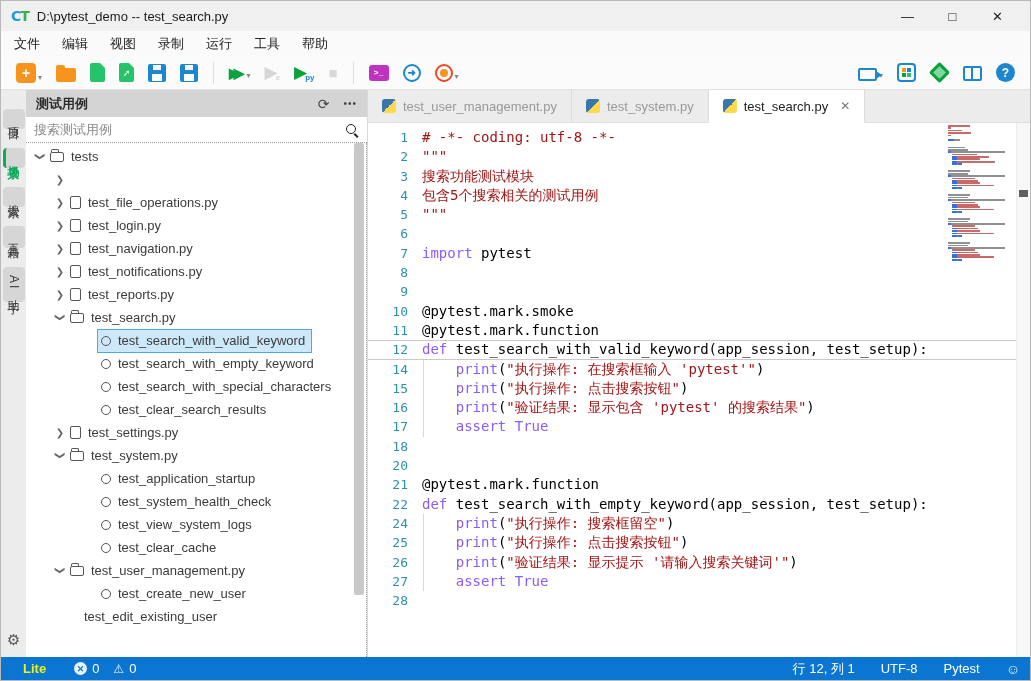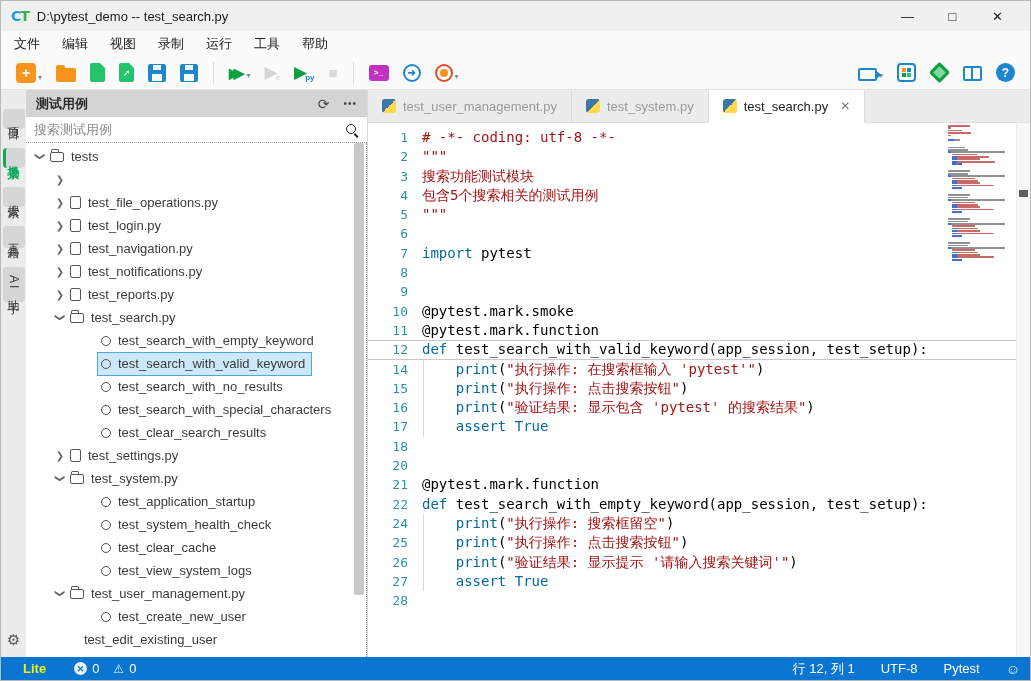--- a/index.html
+++ b/index.html
@@ -97,21 +97,21 @@
   .etab.active{background:#fff;color:#222;border-bottom:1px solid #fff;margin-bottom:-1px;}
   .pyico{width:14px;height:14px;border-radius:3px;background:linear-gradient(135deg,#3a76ab 50%,#ffd94a 50%);margin-right:7px;flex:0 0 auto;}
   .closex{margin-left:12px;color:#777;font-size:12px;cursor:pointer;}
   .codearea{flex:1;position:relative;background:#fff;overflow:hidden;}
   .code{position:absolute;inset:0 14px 0 0;padding-top:5px;font-family:"DejaVu Sans Mono","Liberation Mono",monospace;font-size:14px;}
   .cl{height:19.3px;line-height:19.3px;display:flex;white-space:pre;}
   .cl.cur{border-top:1px solid #c9c9c9;border-bottom:1px solid #c9c9c9;height:19.3px;line-height:17.3px;}
   .ln{width:40px;text-align:right;color:#2b91af;flex:0 0 auto;margin-right:14px;font-size:13px;}
   .lc{position:relative;}
   .lc.guided::before{content:'';position:absolute;left:1px;top:0;bottom:0;border-left:1px solid #d8d8d8;}
-  .t-k{color:#0369a1;} .t-c{color:#a31515;} .t-d{color:#000;}
+  .t-k{color:#8b5cf6;} .t-c{color:#a31515;} .t-d{color:#000;}
   .mini{position:absolute;top:2px;right:16px;width:66px;background:#fff;}
   .mm-line{height:2.4px;white-space:nowrap;overflow:hidden;}
   .mm-line span{display:inline-block;height:1.7px;vertical-align:top;}
   .mm-k{background:#3b6fd4;} .mm-c{background:#c96a6a;} .mm-d{background:#909090;}
   .mm-hl{position:absolute;left:-2px;right:-2px;height:3.4px;background:#a8d4f2;z-index:-1;}
   .vscroll{position:absolute;right:0;top:0;bottom:0;width:14px;background:#f7f7f7;border-left:1px solid #ececec;}
   .vmark{position:absolute;left:2px;right:2px;top:67px;height:7px;background:#5f5f5f;}
 
   
   .statusbar{height:23px;background:#0b76d1;color:#fff;display:flex;align-items:center;padding:0 10px 0 22px;flex:0 0 auto;font-size:13px;}
@@ -289,37 +289,30 @@
             </div>
             <div class="trow" style="padding-left: 26px;">
               <span class="chev open">❯</span>
               <span class="tlabelwrap">
                 <span class="i-folder-open"></span>
                 <span class="tlabel">test_search.py</span>
               </span>
             </div>
             <div class="trow" style="padding-left: 56px;">
               <span class="chev none">❯</span>
+              <span class="tlabelwrap sel">
+                <span class="i-case"></span>
+                <span class="tlabel">test_search_with_valid_keyword</span>
+              </span>
+            </div>
+            <div class="trow" style="padding-left: 56px;">
+              <span class="chev none">❯</span>
               <span class="tlabelwrap">
                 <span class="i-case"></span>
                 <span class="tlabel">test_search_with_empty_keyword</span>
-              </span>
-            </div>
-            <div class="trow" style="padding-left: 56px;">
-              <span class="chev none">❯</span>
-              <span class="tlabelwrap sel">
-                <span class="i-case"></span>
-                <span class="tlabel">test_search_with_valid_keyword</span>
-              </span>
-            </div>
-            <div class="trow" style="padding-left: 56px;">
-              <span class="chev none">❯</span>
-              <span class="tlabelwrap">
-                <span class="i-case"></span>
-                <span class="tlabel">test_search_with_no_results</span>
               </span>
             </div>
             <div class="trow" style="padding-left: 56px;">
               <span class="chev none">❯</span>
               <span class="tlabelwrap">
                 <span class="i-case"></span>
                 <span class="tlabel">test_search_with_special_characters</span>
               </span>
             </div>
             <div class="trow" style="padding-left: 56px;">
@@ -354,28 +347,28 @@
               <span class="chev none">❯</span>
               <span class="tlabelwrap">
                 <span class="i-case"></span>
                 <span class="tlabel">test_system_health_check</span>
               </span>
             </div>
             <div class="trow" style="padding-left: 56px;">
               <span class="chev none">❯</span>
               <span class="tlabelwrap">
                 <span class="i-case"></span>
+                <span class="tlabel">test_view_system_logs</span>
+              </span>
+            </div>
+            <div class="trow" style="padding-left: 56px;">
+              <span class="chev none">❯</span>
+              <span class="tlabelwrap">
+                <span class="i-case"></span>
                 <span class="tlabel">test_clear_cache</span>
-              </span>
-            </div>
-            <div class="trow" style="padding-left: 56px;">
-              <span class="chev none">❯</span>
-              <span class="tlabelwrap">
-                <span class="i-case"></span>
-                <span class="tlabel">test_view_system_logs</span>
               </span>
             </div>
             <div class="trow" style="padding-left: 26px;">
               <span class="chev open">❯</span>
               <span class="tlabelwrap">
                 <span class="i-folder-open"></span>
                 <span class="tlabel">test_user_management.py</span>
               </span>
             </div>
             <div class="trow" style="padding-left: 56px;">

